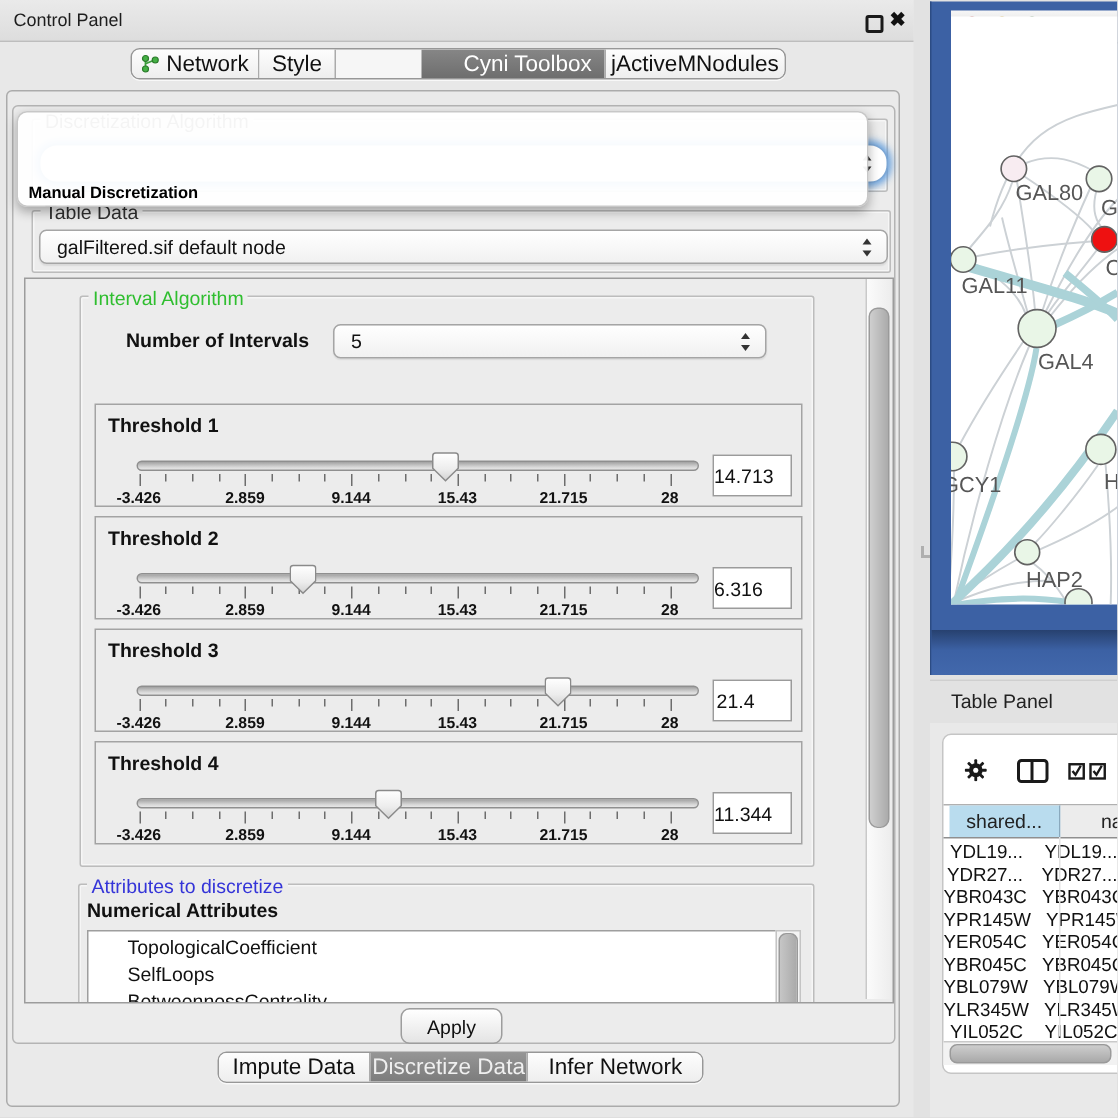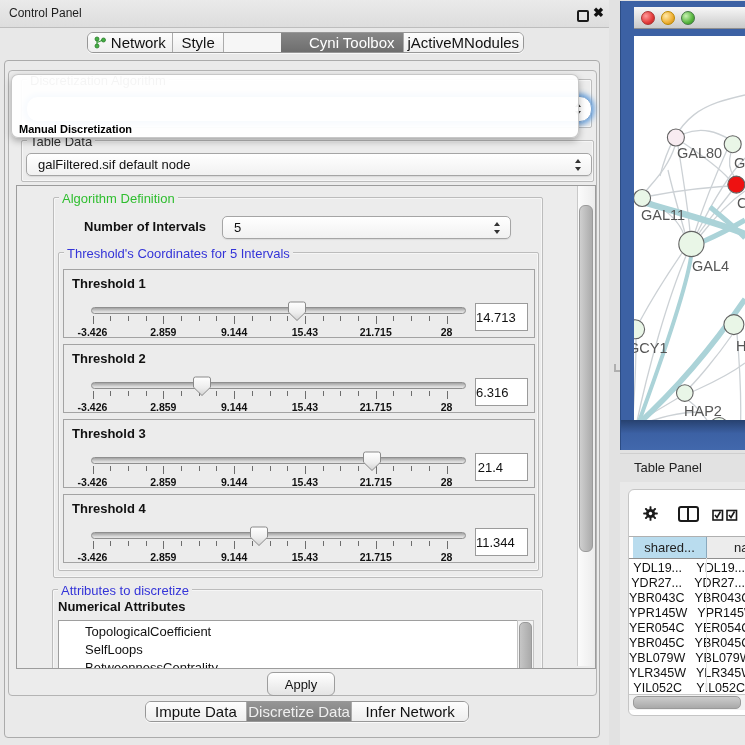--- a/index.html
+++ b/index.html
@@ -82,21 +82,21 @@
              display:flex;align-items:center;justify-content:center;}
   
   .net-window{left:620px;top:1px;width:125px;height:449px;background:#3c61a4;}
   .net-frame-edge{left:620px;top:1px;width:1px;height:449px;background:#2c4c84;}
   .net-titlebar{left:634px;top:7px;width:111px;height:21px;background:linear-gradient(#f7f7f7,#cacaca);
                 border-bottom:1px solid #8e8e8e;}
   .mac{position:absolute;top:11px;width:12px;height:12px;border-radius:50%;}
   .mac.red{left:641px;background:radial-gradient(circle at 4px 4px,#ff9a9a,#e33a3a 60%,#b01e1e);border:.5px solid #a33;}
   .mac.yellow{left:661px;background:radial-gradient(circle at 4px 4px,#ffe9a8,#eeaf34 60%,#c28413);border:.5px solid #b80;}
   .mac.green{left:681px;background:radial-gradient(circle at 4px 4px,#c9f2b2,#57b53e 60%,#2f8c1e);border:.5px solid #474;}
-  .net-canvas{left:634px;top:36px;width:111px;height:392px;background:#fff;overflow:hidden;}
+  .net-canvas{left:634px;top:11px;width:111px;height:392px;background:#fff;overflow:hidden;}
   .net-bottom{left:621px;top:420px;width:124px;height:30px;
               background:linear-gradient(#27416f,#3c61a4 45%,#4268ac);}
   
   .tbl-window{left:620px;top:453px;width:125px;height:292px;background:#e9e9e9;}
   .tbl-titlebar{left:620px;top:453px;width:125px;height:28px;background:#e2e2e2;border-top:1px solid #cfcfcf;}
   .tbl-title{left:634px;top:460px;font-size:13px;color:#222;}
   .tbl-card{left:628px;top:489px;width:130px;height:225px;background:#fff;border:1px solid #c5c5c5;border-radius:6px;}
   .gear{left:643px;top:506px;}
   .colico{left:678px;top:506px;width:17px;height:12px;border:2px solid #1a1a1a;border-radius:3px;}
   .colico:before{content:"";position:absolute;left:7px;top:0;width:2px;height:12px;background:#1a1a1a;}
@@ -168,31 +168,28 @@
       <span class="gtitle g-dark">Table Data</span>
     </div>
     <div class="abs combo" style="left:26px;top:153px;width:564px;height:21px;">
       <span class="ctext">galFiltered.sif default node</span>
       <span class="arrows"></span>
     </div>
 
     <div class="abs viewport">
 
       <div class="abs groupbox" style="left:36px;top:11px;width:488px;height:379px;">
-        <span class="gtitle g-green">Algorithm Definition</span>
+        <span class="gtitle g-green">Interval Algorithm</span>
       </div>
       <div class="abs lbl bold" style="left:67px;top:33px;">Number of Intervals</div>
       <div class="abs combo" style="left:205px;top:30px;width:287px;height:21px;">
         <span class="ctext">5</span>
         <span class="arrows"></span>
       </div>
 
-      <div class="abs groupbox" style="left:41px;top:66px;width:479px;height:317px;">
-        <span class="gtitle g-blue">Threshold's Coordinates for 5 Intervals</span>
-      </div>
       <div id="sliders">
           <div class="abs thr-panel" style="top: 83px;">
             <div class="thr-title">Threshold 1</div>
             <div class="track"></div>
             <div class="tick" style="left:28.5px;top:46px;height:8px;"></div>
             <div class="tick" style="left:46.2px;top:46px;height:5px;"></div>
             <div class="tick" style="left:63.9px;top:46px;height:5px;"></div>
             <div class="tick" style="left:81.6px;top:46px;height:5px;"></div>
             <div class="ticklab" style="left:28.5px;">-3.426</div>
             <div class="tick" style="left:99.3px;top:46px;height:8px;"></div>

